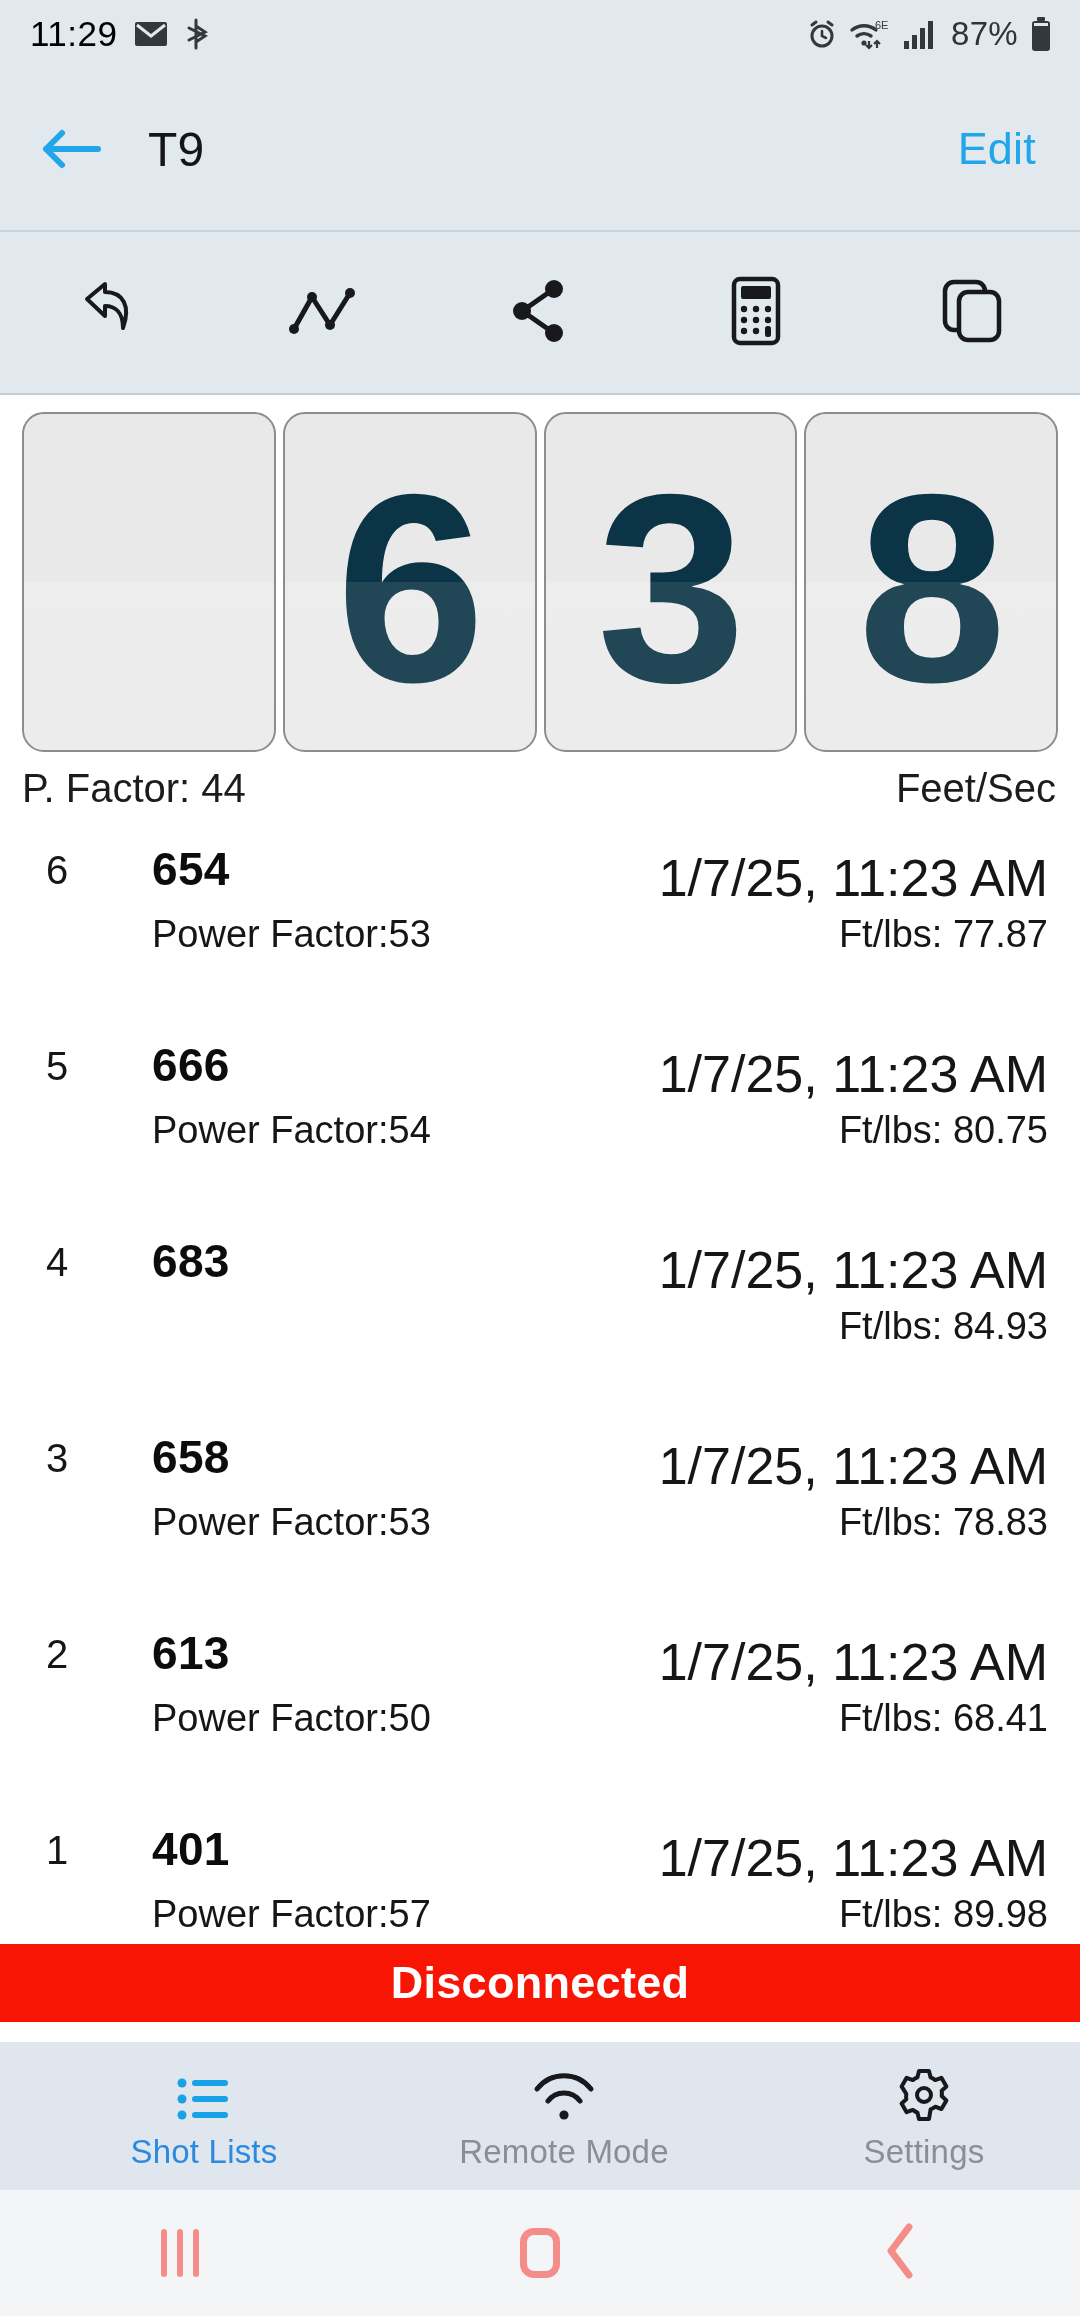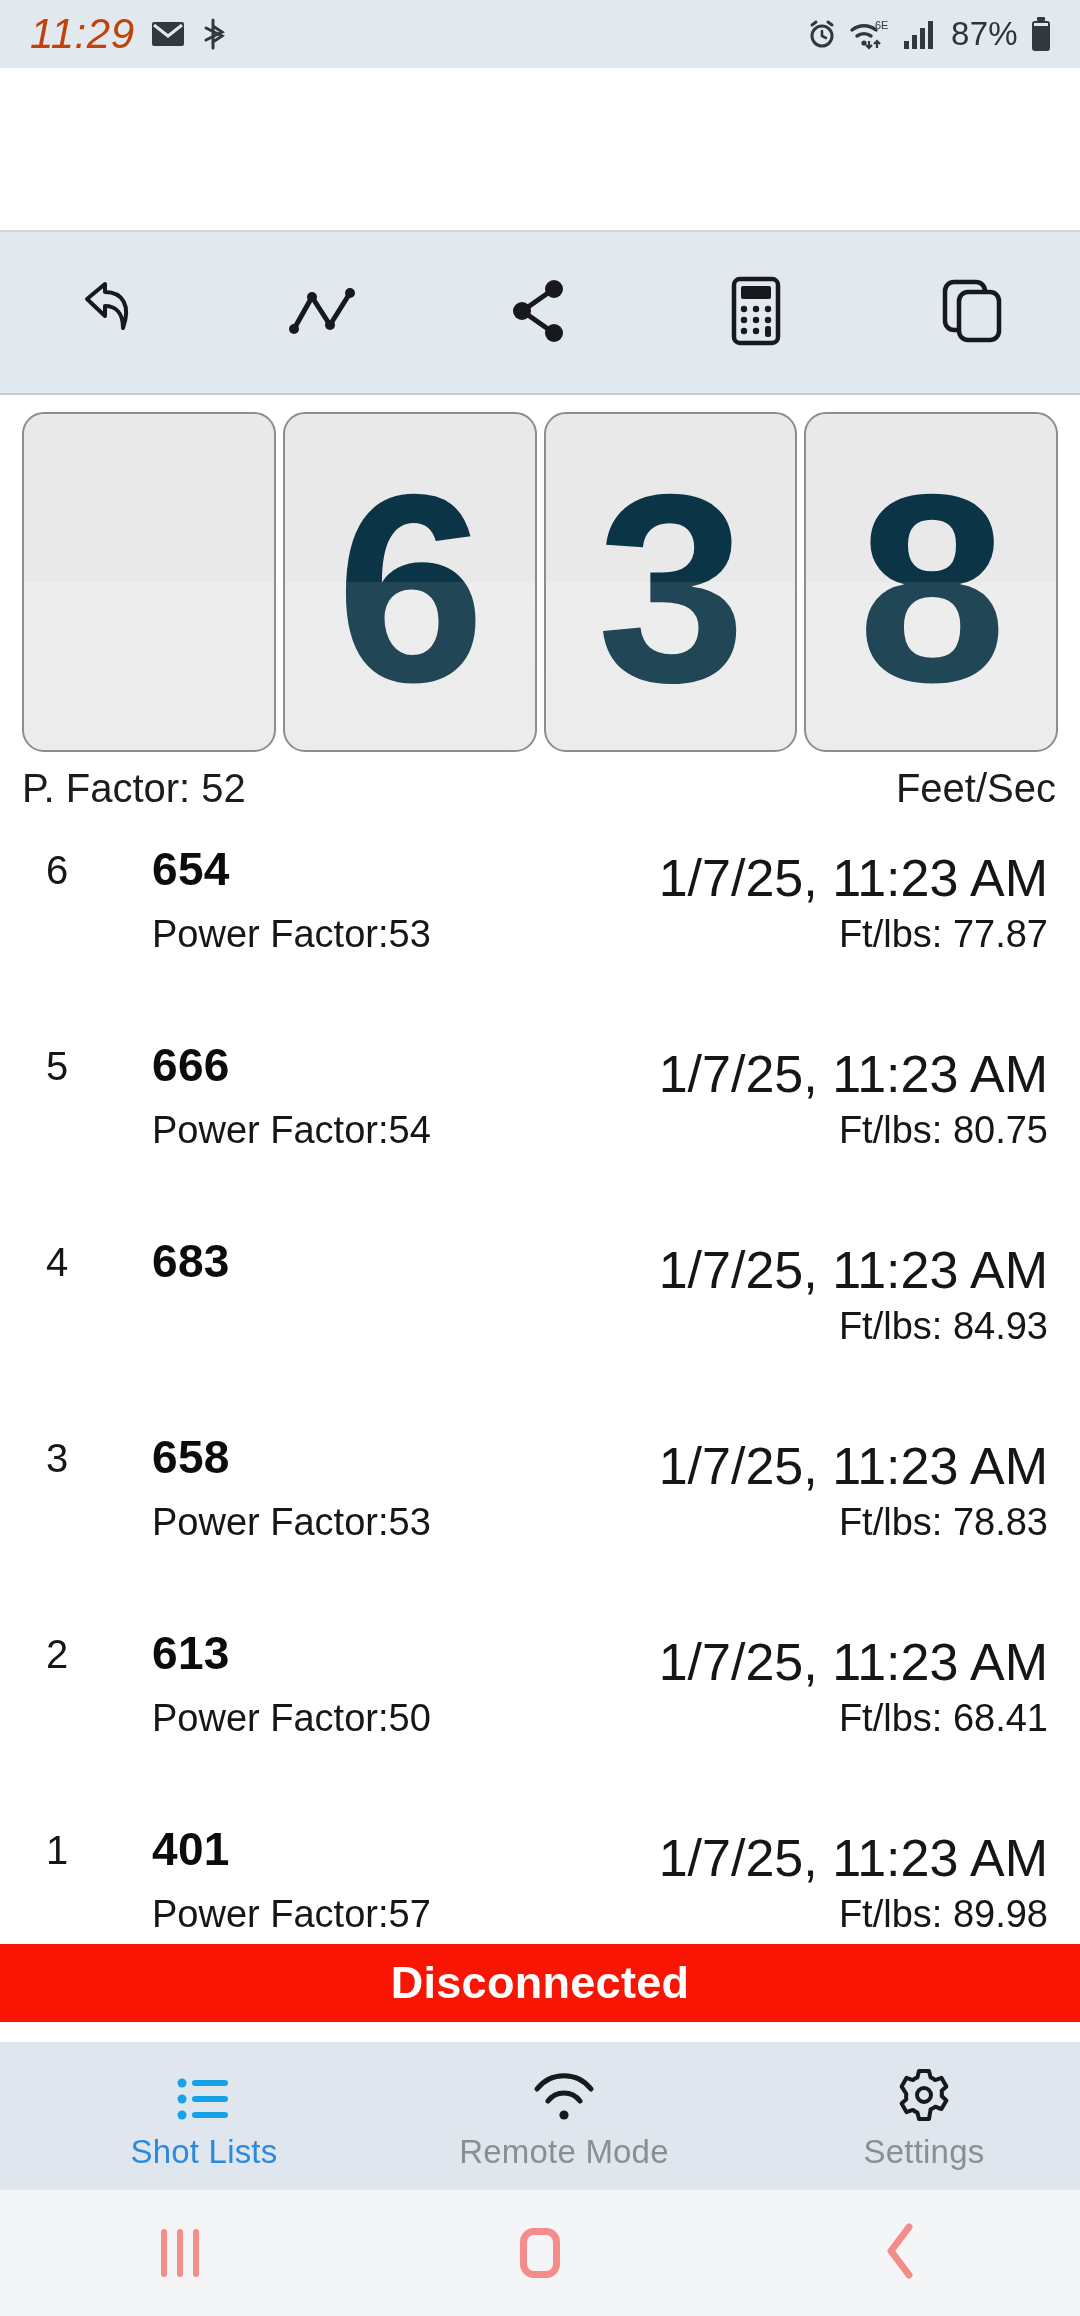--- a/index.html
+++ b/index.html
@@ -10,21 +10,21 @@
     overflow:hidden;
   }
   #root { position:relative; width:1080px; height:2316px; background:#fff; }
 
   
   .statusbar{
     position:absolute; top:0; left:0; width:1080px; height:68px;
     background:#e1e8ee; display:flex; align-items:center;
     padding:0 28px 0 30px; color:#33383d;
   }
-  .sb-time{ font-size:42px; letter-spacing:.5px; color:#c2410c; font-weight:400;font-style:italic;}
+  .sb-time{ font-size:35px; letter-spacing:.5px; color:#000000; font-weight:400;}
   .sb-left-icons{ display:flex; align-items:center; gap:13px; margin-left:16px;}
   .sb-spacer{ flex:1; }
   .sb-right{ display:flex; align-items:center; gap:12px; }
   .sb-batt-text{ font-size:33px; color:#2e3338; margin-left:4px; letter-spacing:.3px;}
   .glyph { display:inline-block; line-height:0; }
 
   
   .navbar{
     position:absolute; top:68px; left:0; width:1080px; height:162px;
     background:#e1e8ee; display:flex; align-items:center;
@@ -195,20 +195,30 @@
       <span class="glyph">
         <svg width="22" height="34" viewBox="0 0 22 34">
             <rect x="7" y="0" width="8" height="4" rx="1" fill="#33383d"></rect>
             <rect x="2" y="4" width="18" height="30" rx="3" fill="#33383d"></rect>
             <rect x="4" y="6" width="14" height="3" fill="#e1e8ee"></rect>
           </svg>
       </span>
     </span>
   </div>
 
+  <div class="navbar">
+    <div class="nav-back">
+      <svg width="62" height="48" viewBox="0 0 62 48">
+          <path d="M58 24 L6 24 M22 8 L6 24 L22 40" stroke="#22a6ea" stroke-width="6" fill="none" stroke-linecap="round" stroke-linejoin="round"></path>
+        </svg>
+    </div>
+    <div class="nav-title">T9</div>
+    <div class="nav-spacer"></div>
+    <div class="nav-edit">Edit</div>
+  </div>
 
   <div class="toolbar">
     <div class="tb-item">
       <span>
         <svg width="66" height="66" viewBox="0 0 66 66">
           <path d="M30 14 C 48 14, 56 28, 48 50 C 48 34, 40 28, 30 28 L30 38 L12 21 L30 6 Z" fill="none" stroke="#17191c" stroke-width="4" stroke-linejoin="round"></path>
         </svg>
       </span>
     </div>
     <div class="tb-item">
@@ -272,21 +282,21 @@
       <span class="num">3</span>
       <span class="sheen"></span>
     </div>
     <div class="digit-card">
       <span class="num">8</span>
       <span class="sheen"></span>
     </div>
   </div>
 
   <div class="sublabels">
-    <span class="sub-left">P. Factor: 52</span>
+    <span class="sub-left">P. Factor: 44</span>
     <span class="sub-spacer"></span>
     <span class="sub-right">Feet/Sec</span>
   </div>
 
   <div class="shotlist">
     <div class="shot-row">
       <span class="sr-index">6</span>
       <span class="sr-value">654</span>
       <span class="sr-pf">Power Factor:53</span>
       <span class="sr-date">1/7/25, 11:23 AM</span>

